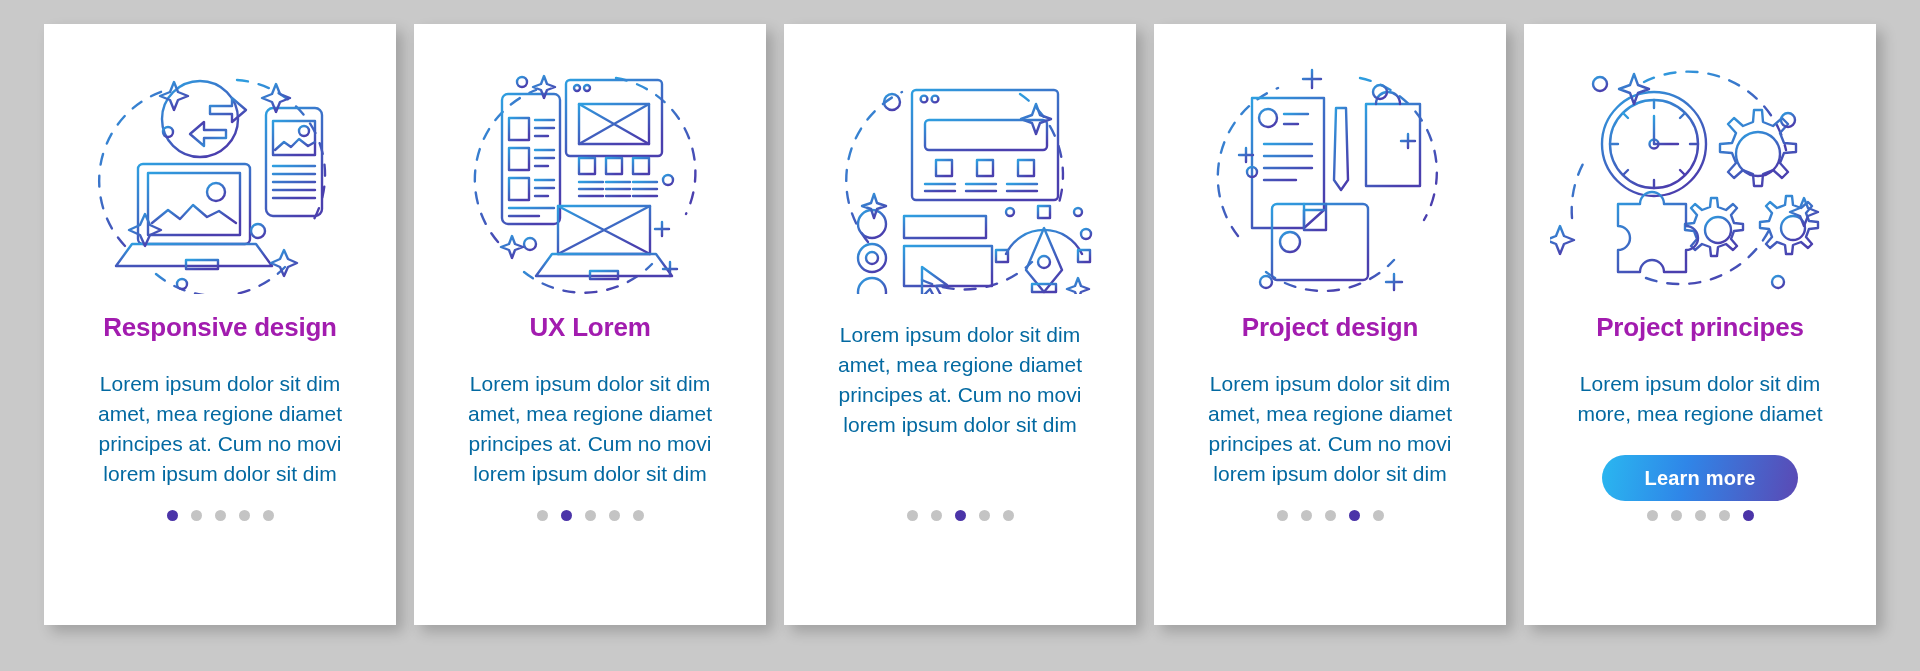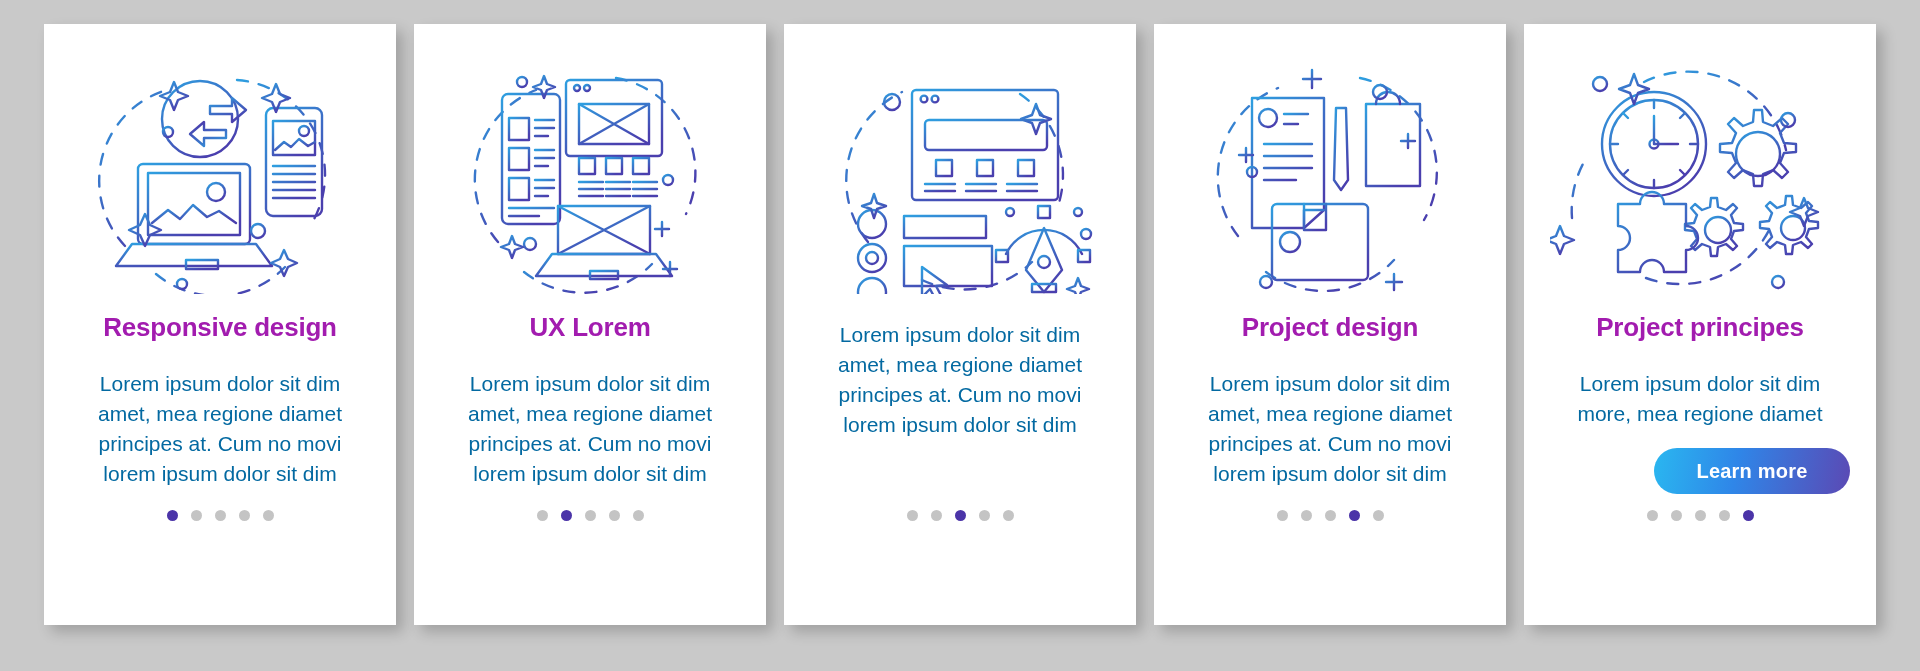--- a/index.html
+++ b/index.html
@@ -66,23 +66,23 @@
     line-height: 30px;
     color: #0369a1;
     text-align: center;
     margin-top: 26px;
     width: 272px;
     font-weight: 400;
   }
 
   
   .cta-wrap {
-    margin-top: 19px;
-    display: flex;
-    justify-content: flex-end;
+    margin-top: 26px;
+    display: flex;
+    justify-content: center;
     width: 100%;
   }
 
   .cta-button {
     display: inline-flex;
     align-items: center;
     justify-content: center;
     width: 196px;
     height: 46px;
     border: none;

